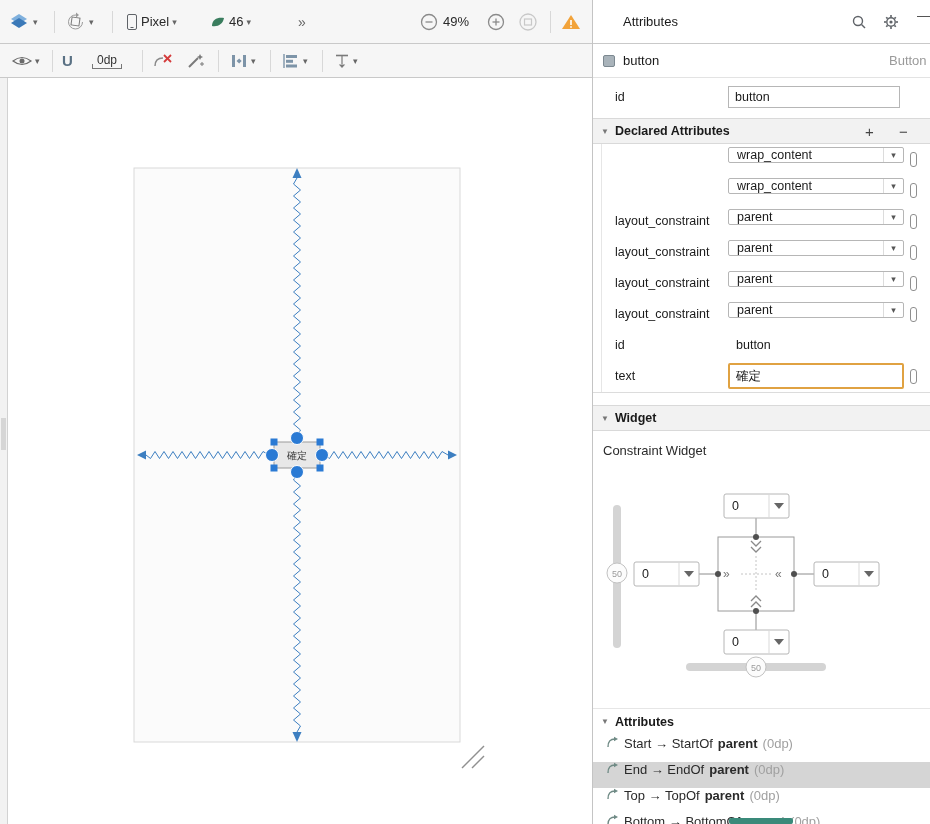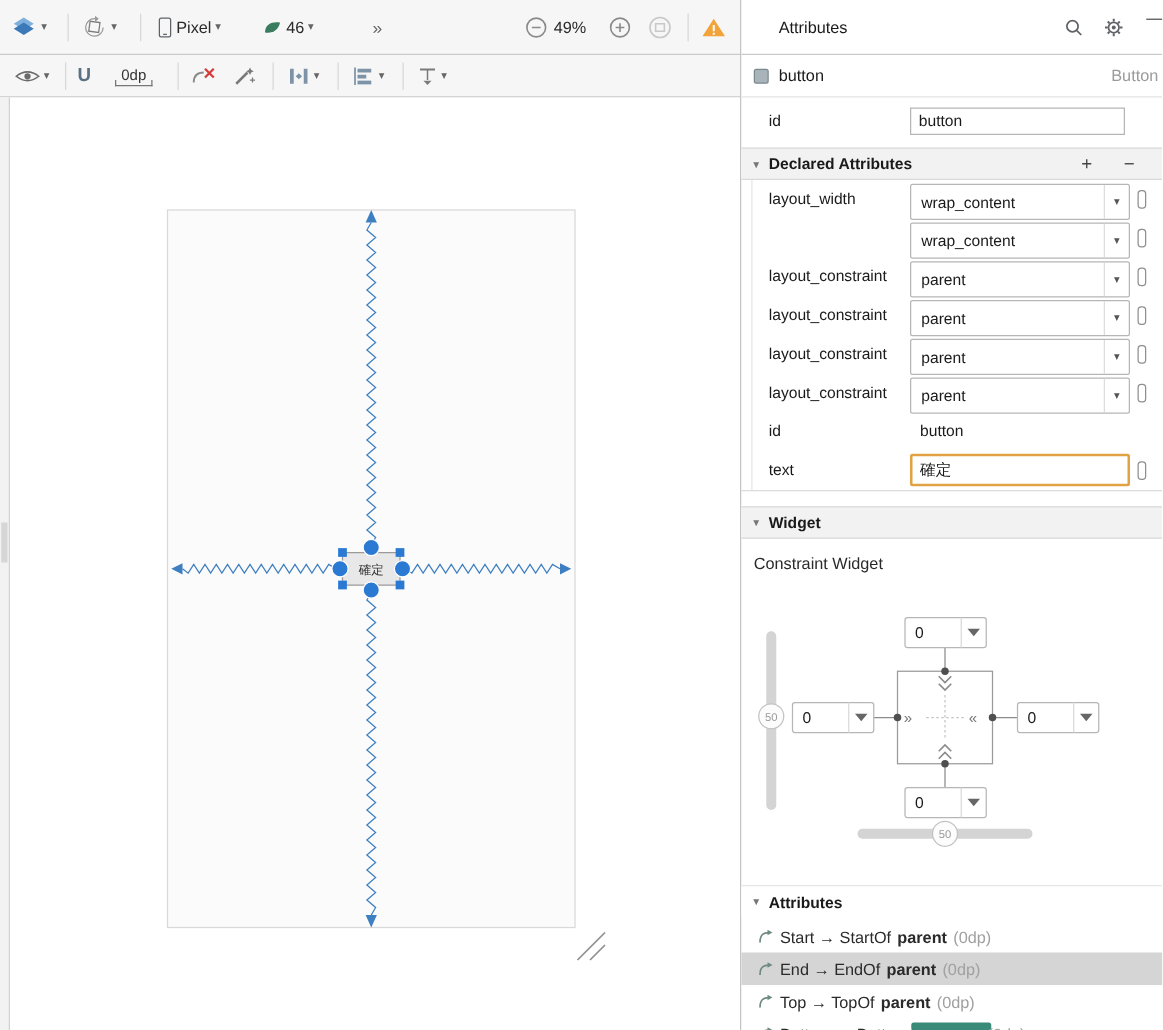--- a/index.html
+++ b/index.html
@@ -41,37 +41,37 @@
 
   .sechdr { position:absolute; left:0; width:100%; height:26px; background:#f2f2f2; border-top:1px solid #d9d9d9; border-bottom:1px solid #d9d9d9; display:flex; align-items:center; padding-left:8px; gap:6px; }
   .sechdr .title { font-weight:bold; font-size:12.5px; color:#1a1a1a; }
   .tri { font-size:8px; color:#777; }
   .hbtn { position:absolute; top:0; line-height:26px; font-size:15px; color:#444; cursor:default; }
 
   #attr-table { position:absolute; left:0; top:144px; width:100%; height:249px; border-bottom:1px solid #dcdcdc; }
   #attr-table .vline { position:absolute; left:8px; top:0; width:1px; height:100%; background:#e6e6e6; }
   .arow { position:absolute; left:0; width:100%; height:31px; }
   .alabel { position:absolute; left:22px; top:0; height:31px; line-height:31px; width:110px; overflow:hidden; white-space:nowrap; font-size:12.5px; color:#1a1a1a; }
-  .combo { position:absolute; left:135px; top:3px; width:176px; height:29px; border:1px solid #b6b6b6; border-radius:2px; background:#fff; display:flex; align-items:center; }
+  .combo { position:absolute; left:135px; top:3px; width:176px; height:16px; border:1px solid #b6b6b6; border-radius:2px; background:#fff; display:flex; align-items:center; }
   .combo .val { flex:1; padding-left:8px; font-size:12.5px; color:#1a1a1a; white-space:nowrap; overflow:hidden; }
   .combo .dd { width:20px; align-self:stretch; border-left:1px solid #dcdcdc; display:flex; align-items:center; justify-content:center; font-size:9px; color:#555; }
   .flagbtn { position:absolute; left:317px; top:8px; width:7px; height:15px; border:1px solid #8f8f8f; border-radius:3px; background:#fff; }
   .aplain { position:absolute; left:143px; line-height:31px; font-size:12.5px; color:#1a1a1a; }
   .txtfocus { position:absolute; left:135px; top:2px; width:176px; height:26px; border:2px solid #e0a242; border-radius:2px; padding:0 6px; font-size:12.5px; font-family:inherit; color:#1a1a1a; background:#fff; outline:none; }
 
   #layout-hdr { top:405px; }
   #cw-label { position:absolute; left:10px; top:443px; font-size:13px; color:#2a2a2a; }
   #constraint-widget { position:absolute; left:12px; top:480px; }
   .cval { font-size:12.5px; fill:#1a1a1a; font-family:inherit; }
   .bias { font-size:9px; fill:#9a9a9a; text-anchor:middle; font-family:inherit; }
   .chevtxt { font-size:12px; fill:#777; font-family:inherit; }
 
   #constraints-hdr { position:absolute; left:0; top:708px; width:100%; height:26px; background:#fff; border-top:1px solid #e6e6e6; display:flex; align-items:center; gap:6px; padding-left:8px; }
   #constraints-hdr .title { font-weight:bold; font-size:12.5px; color:#1a1a1a; }
-  .crow { position:absolute; left:0; width:338px; height:26px; display:flex; align-items:center; gap:5px; padding-left:12px; font-size:13px; color:#2a2a2a; }
+  .crow { position:absolute; left:0; width:338px; height:26px; display:flex; gap:5px; padding-left:12px; font-size:13px; color:#2a2a2a; }
   .crow.selected { background:#d5d5d5; }
   .crow .ctgt { font-weight:bold; }
   .crow .cmar { color:#a0a0a0; }
   #scroll-thumb { position:absolute; left:136px; top:818px; width:64px; height:6px; background:#3a8a7a; border-radius:2px; }
 </style>
 </head>
 <body>
 
 <div id="root">
 
@@ -293,21 +293,20 @@
       <span class="tri">▼</span>
       <span class="title">Declared Attributes</span>
       <span class="hbtn" style="left:272px">+</span>
       <span class="hbtn" style="left:306px">−</span>
     </div>
 
     <div id="attr-table">
       <div class="vline"></div>
 
       <div class="arow" style="top:0px">
-        <span class="alabel">layout_width</span>
         <div class="combo">
           <span class="val">wrap_content</span>
           <span class="dd">▾</span>
         </div>
         <span class="flagbtn"></span>
       </div>
 
       <div class="arow" style="top:31px">
         <div class="combo">
           <span class="val">wrap_content</span>

